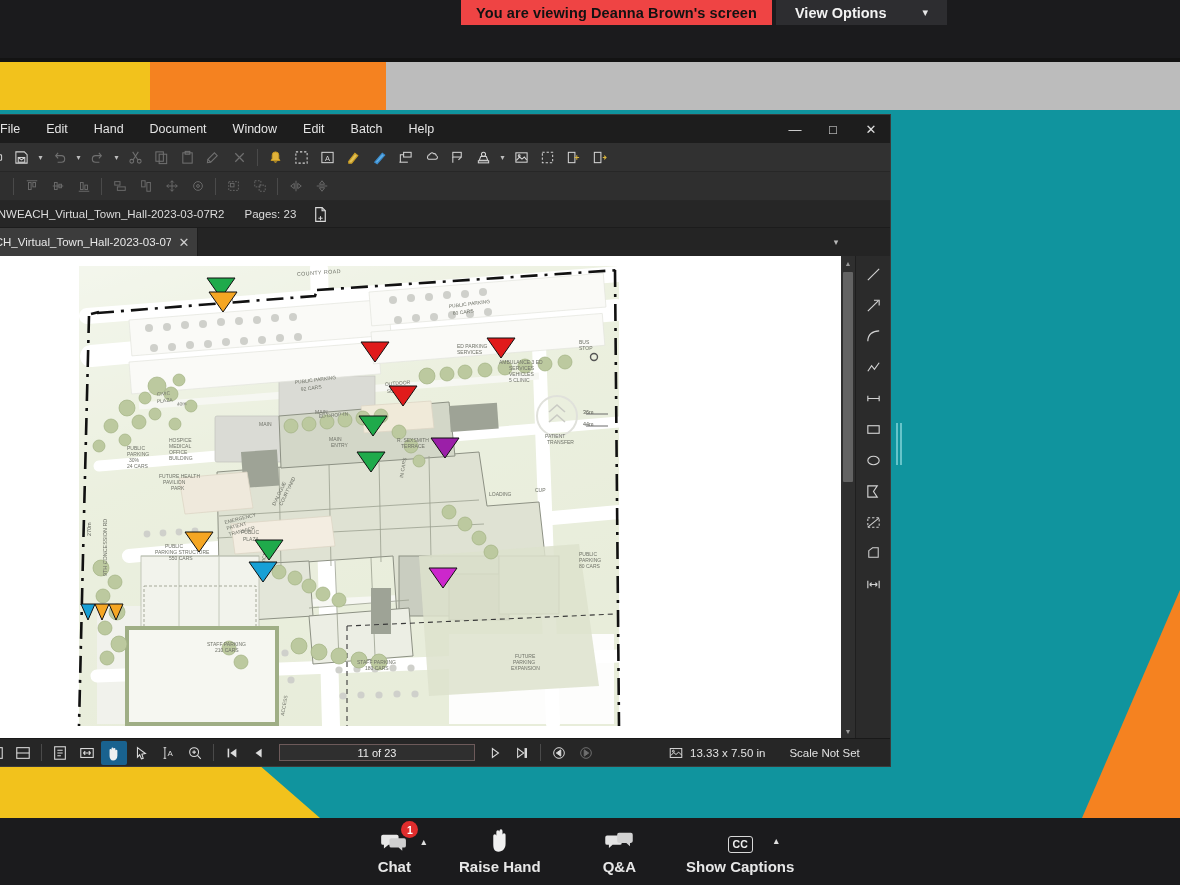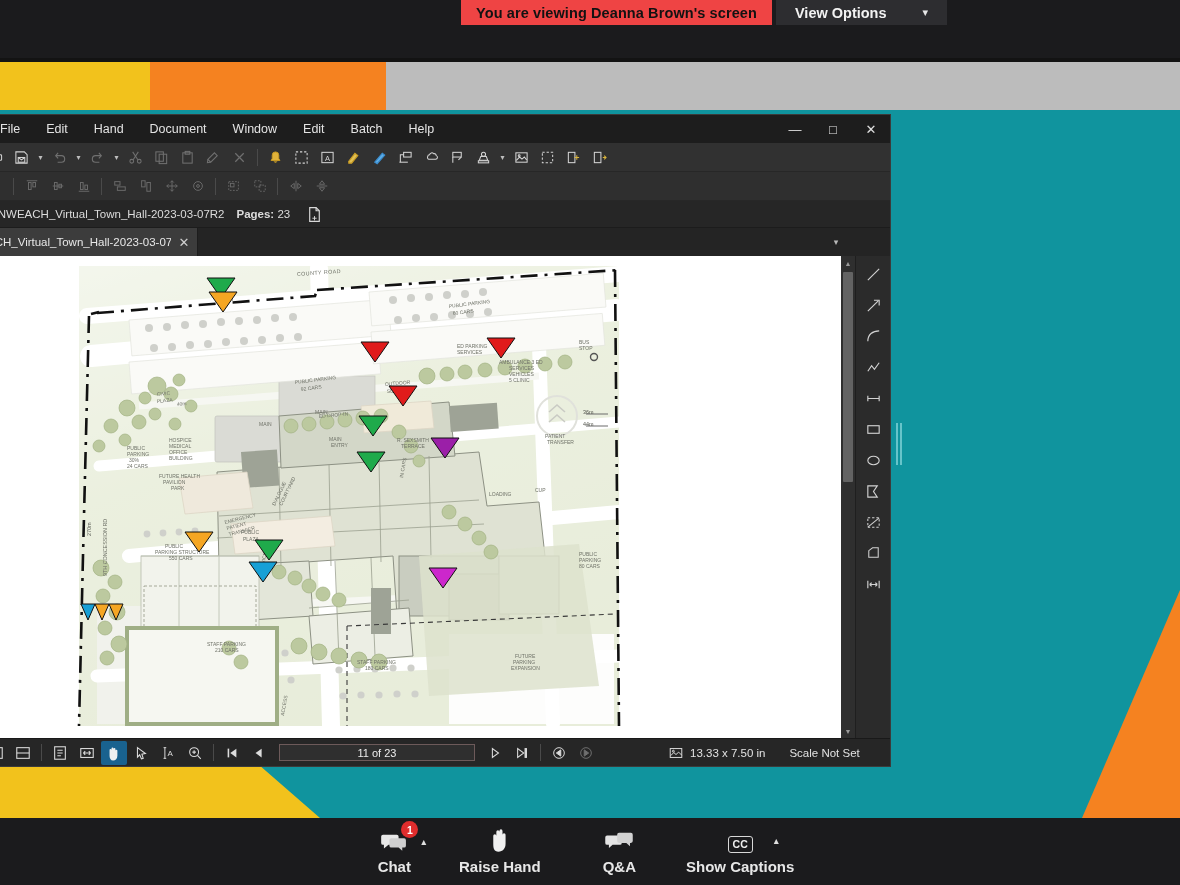--- a/index.html
+++ b/index.html
@@ -89,21 +89,21 @@
   .tbtn.dis { opacity: .38; }
   .tcaret { width: 11px; height: 25px; display:flex; align-items:center; justify-content:center;
             color:#bdbdbd; font-size: 8px; }
   .tsep { width: 1px; height: 17px; background: #4a4a4a; margin: 0 4px; flex-shrink: 0; }
 
   .docinfo-row {
     height: 27px; background: #262626; border-bottom: 1px solid #1c1c1c;
     display: flex; align-items: center; gap: 12px; padding-left: 6px; flex-shrink: 0;
   }
   .docinfo-text { color: #dcdcdc; font-size: 11.5px; white-space: nowrap; }
-  .docinfo-text b { font-weight: bold; }
+  .docinfo-text b { font-weight: normal; margin-left: 8px; }
 
   .tabstrip {
     height: 28px; background: #242424; display: flex; align-items: stretch; flex-shrink: 0;
     position: relative;
   }
   .doctab {
     width: 219px; background: #3c3c3c; display: flex; align-items: center;
     padding: 0 6px 0 8px; gap: 6px; border-right: 1px solid #1d1d1d;
   }
   .doctab-label {

